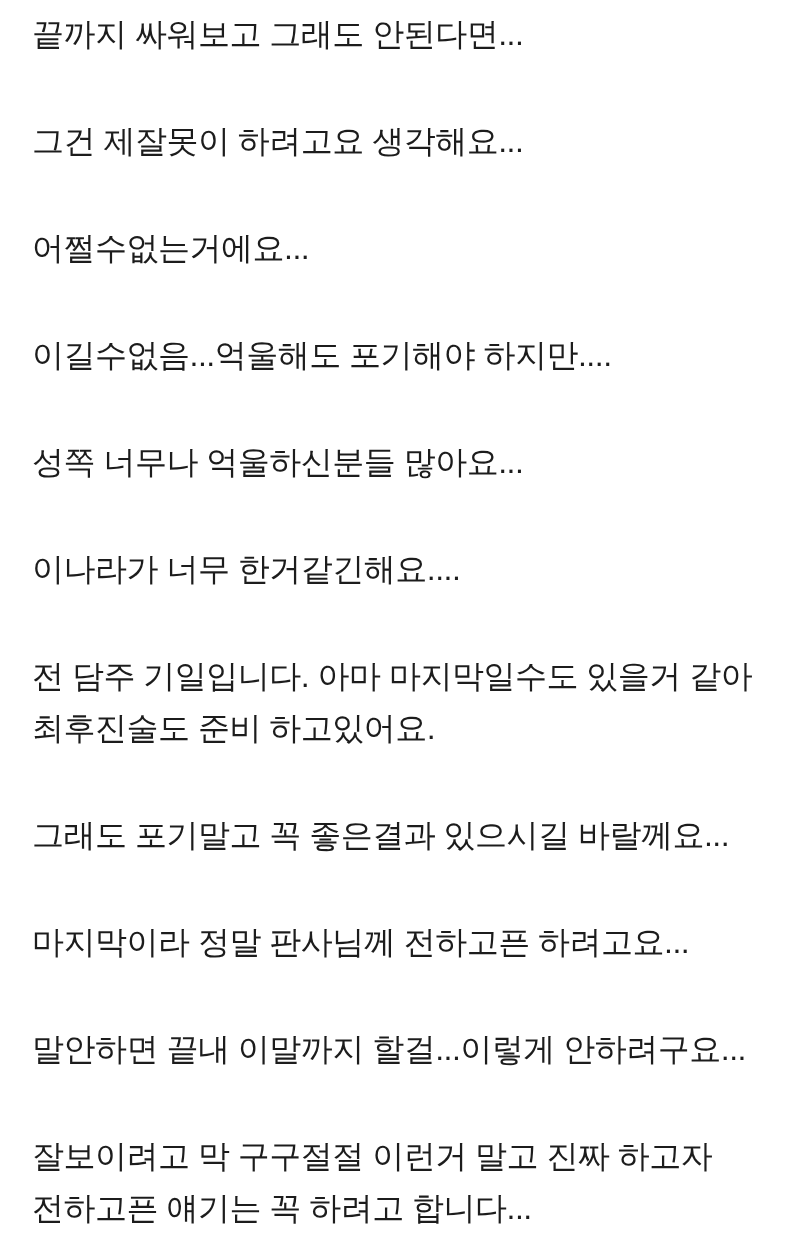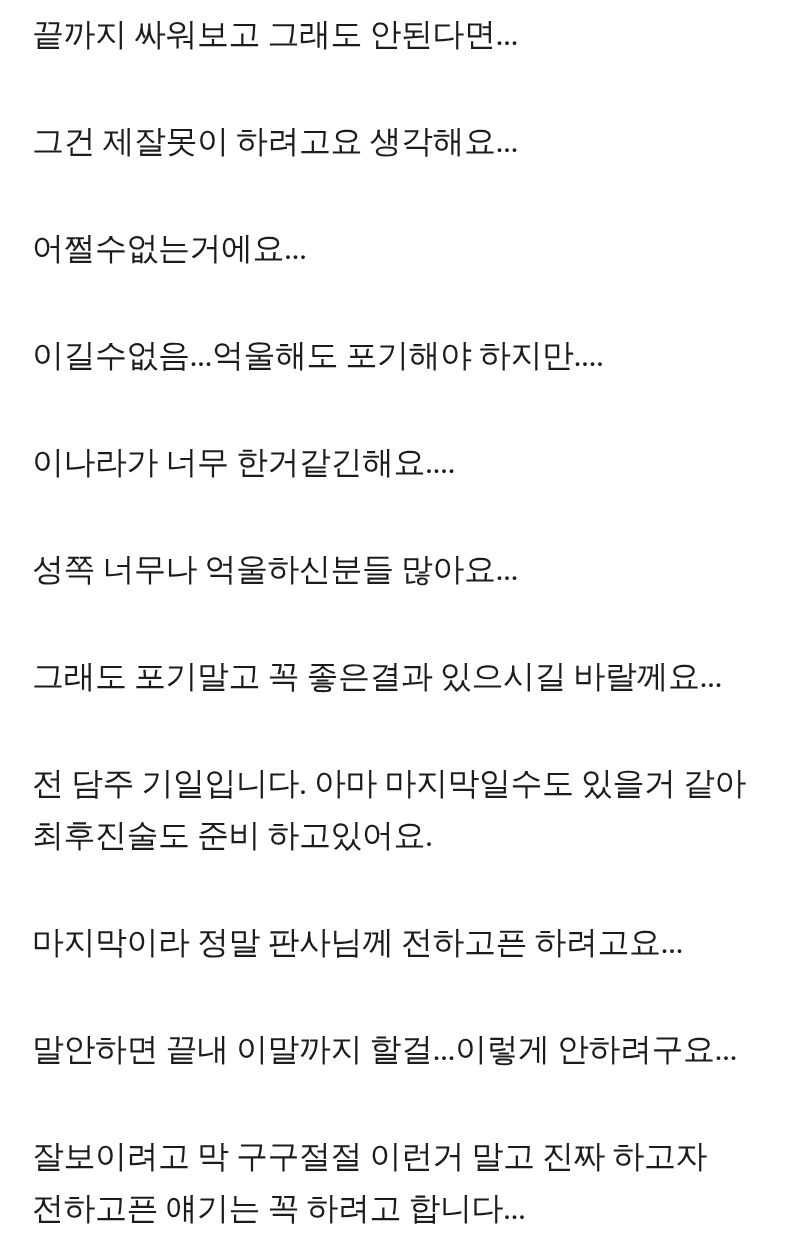--- a/index.html
+++ b/index.html
@@ -11,21 +11,21 @@
     width: 800px;
     height: 1239px;
     overflow: hidden;
   }
   .post-body {
     box-sizing: border-box;
     width: 800px;
     height: 1239px;
     padding: 8px 28px 12px 32px;
     background: #ffffff;
-    font-family: Liberation Serif, serif;
+    font-family: Liberation Sans, sans-serif;
     font-size: 32px;
     line-height: 52px;
     color: #1c1c1c;
     letter-spacing: -0.5px;
     word-break: keep-all;
     overflow-wrap: break-word;
   }
   .post-paragraph {
     margin: 0 0 55px 0;
     padding: 0;
@@ -36,20 +36,20 @@
   }
 </style>
 </head>
 <body>
 
 <div class="post-body">
   <p class="post-paragraph">끝까지 싸워보고 그래도 안된다면...</p>
   <p class="post-paragraph">그건 제잘못이 하려고요 생각해요...</p>
   <p class="post-paragraph">어쩔수없는거에요...</p>
   <p class="post-paragraph">이길수없음...억울해도 포기해야 하지만....</p>
+  <p class="post-paragraph">성쪽 너무나 억울하신분들 많아요...</p>
   <p class="post-paragraph">이나라가 너무 한거같긴해요....</p>
-  <p class="post-paragraph">성쪽 너무나 억울하신분들 많아요...</p>
+  <p class="post-paragraph">전 담주 기일입니다. 아마 마지막일수도 있을거 같아 최후진술도 준비 하고있어요.</p>
   <p class="post-paragraph">그래도 포기말고 꼭 좋은결과 있으시길 바랄께요...</p>
-  <p class="post-paragraph">전 담주 기일입니다. 아마 마지막일수도 있을거 같아 최후진술도 준비 하고있어요.</p>
   <p class="post-paragraph">마지막이라 정말 판사님께 전하고픈 하려고요...</p>
   <p class="post-paragraph">말안하면 끝내 이말까지 할걸...이렇게 안하려구요...</p>
   <p class="post-paragraph">잘보이려고 막 구구절절 이런거 말고 진짜 하고자 전하고픈 얘기는 꼭 하려고 합니다...</p>
 </div>
 
 </body></html>

